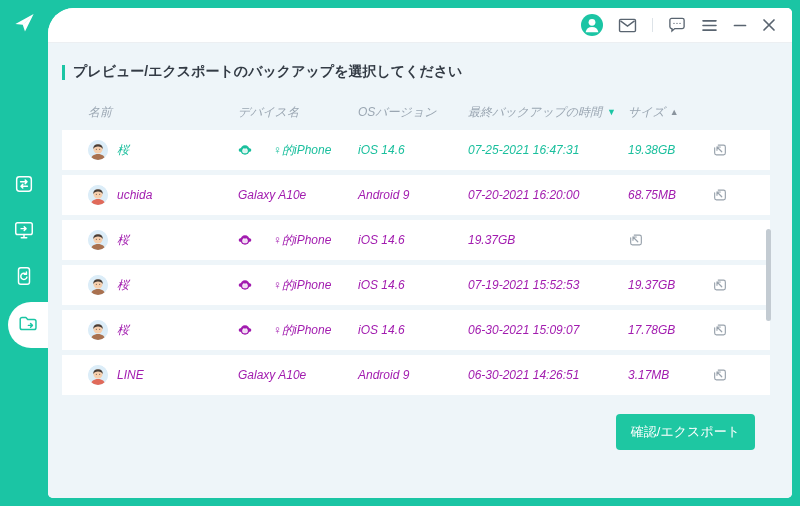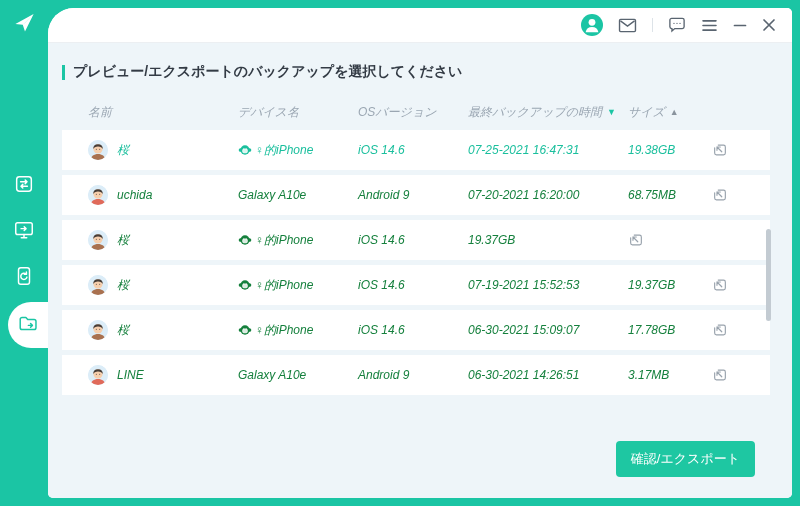--- a/index.html
+++ b/index.html
@@ -46,37 +46,37 @@
   .table { margin-top: 13px; width: 708px; font-style: italic; }
   .thead, .row {
     display: grid;
     grid-template-columns: 150px 120px 110px 160px 84px 1fr;
     align-items: center; padding-left: 26px;
   }
   .thead { height: 36px; color: #9aa6b2; font-size: 12px; }
   .th { display: flex; align-items: center; gap: 5px; cursor: pointer; }
   .sort-glyph { font-size: 9px; line-height: 1; }
   .rows { display: flex; flex-direction: column; gap: 5px; }
-  .row { height: 40px; background: #ffffff; font-size: 12px; color: #15803d; cursor: pointer; }
+  .row { height: 40px; background: #ffffff; font-size: 12px; color: #a21caf; cursor: pointer; }
   .row.highlight { color: #1abf9d; }
   .name-cell { display: flex; align-items: center; gap: 9px; overflow: hidden; }
   .avatar { width: 20px; height: 20px; border-radius: 50%; overflow: hidden; background: #dcedf8; flex: none; }
   .avatar svg { display: block; }
-  .device-cell { display: flex; align-items: center; gap: 3px; }
+  .device-cell { display: flex; align-items: center; gap: 21px; }
   .device-emoji { display: none; line-height: 0; }
   .device-emoji.show { display: inline-flex; }
   .action-cell { color: #98a2ac; display: flex; align-items: center; }
   .action-cell svg { display: block; }
   
   .scroll-thumb {
     position: absolute; right: 21px; top: 186px; width: 5px; height: 92px;
     background: #c3cbd2; border-radius: 3px; cursor: grab;
   }
   .confirm-btn {
-    position: absolute; right: 37px; bottom: 21px;
+    position: absolute; right: 37px; bottom: 48px;
     background: #1ec7a2; color: #fff; font-size: 13px;
     padding: 9px 15px; border: none; border-radius: 4px; cursor: pointer;
     font-family: inherit;
   }
 </style>
 </head>
 <body>
 
 <div class="sidebar">
   <span class="logo">

